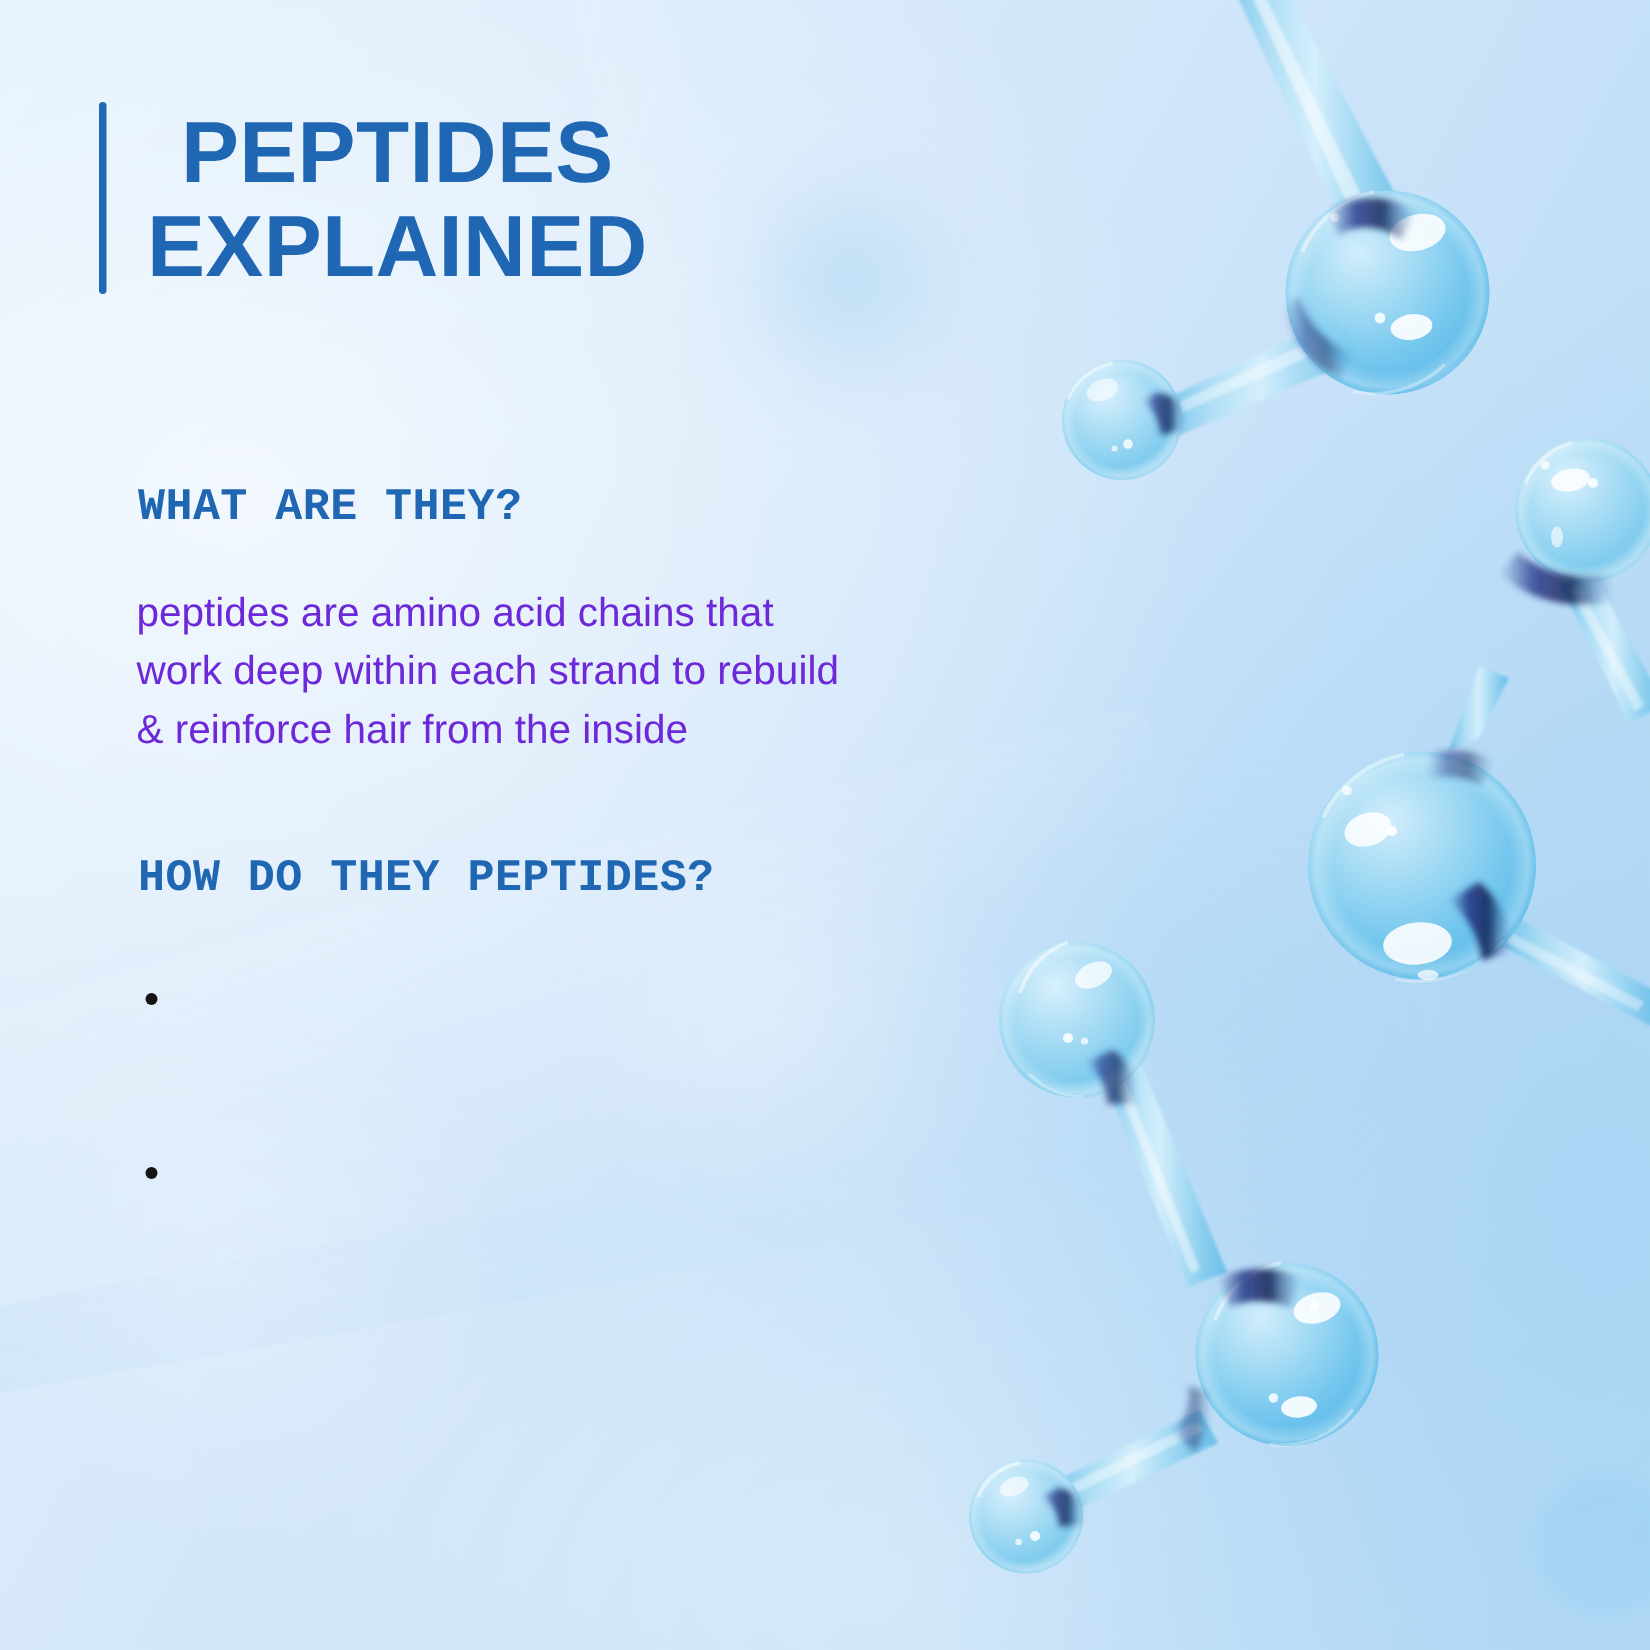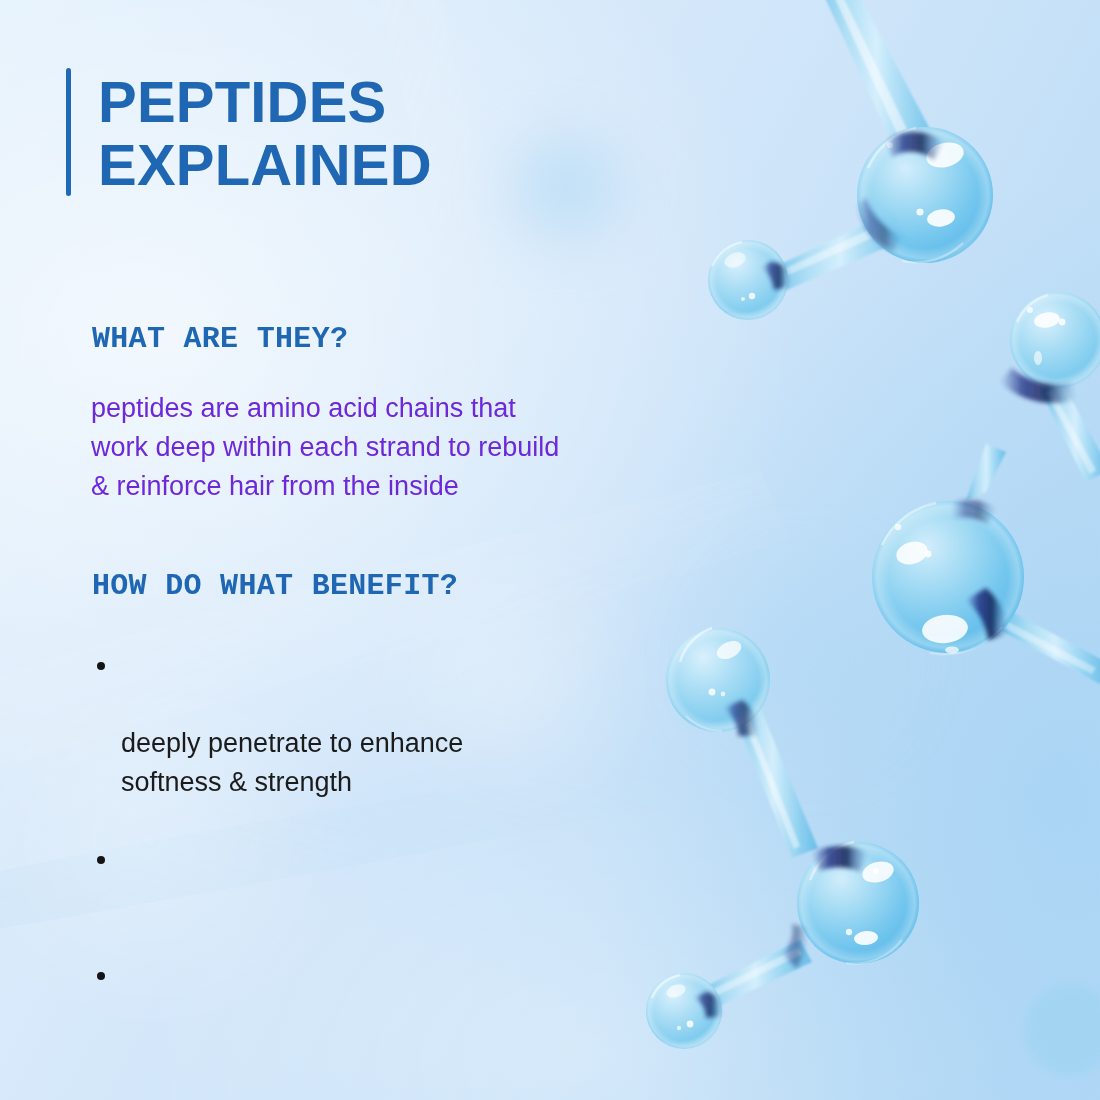--- a/index.html
+++ b/index.html
@@ -95,20 +95,21 @@
     width: 720px;
     height: 1100px;
   }
 
   .title-block {
     position: absolute;
     left: 66px;
     top: 68px;
     display: flex;
     align-items: stretch;
+    text-align: center;
   }
   .title-rule {
     width: 5px;
     background: #2069b4;
     border-radius: 3px;
     margin-right: 27px;
     flex: 0 0 auto;
   }
   .title-text {
     color: #1f66b3;
@@ -383,28 +384,23 @@
       <div class="title-text">PEPTIDES
 EXPLAINED</div>
     </div>
 
     <div class="section-heading heading-what">WHAT ARE THEY?</div>
 
     <div class="body-paragraph">peptides are amino acid chains that
 work deep within each strand to rebuild
 &amp; reinforce hair from the inside</div>
 
-    <div class="section-heading heading-benefit">HOW DO WHAT BENEFIT?</div>
+    <div class="section-heading heading-benefit">HOW DO THEY PEPTIDES?</div>
 
     <ul class="bullet-list">
-      <li class="bullet-item">
-        <span class="bullet-dot"></span>
-        <span>deeply penetrate to enhance
-softness &amp; strength</span>
-      </li>
       <li class="bullet-item">
         <span class="bullet-dot"></span>
       </li>
       <li class="bullet-item">
         <span class="bullet-dot"></span>
         
       </li>
     </ul>
 
   </div>

